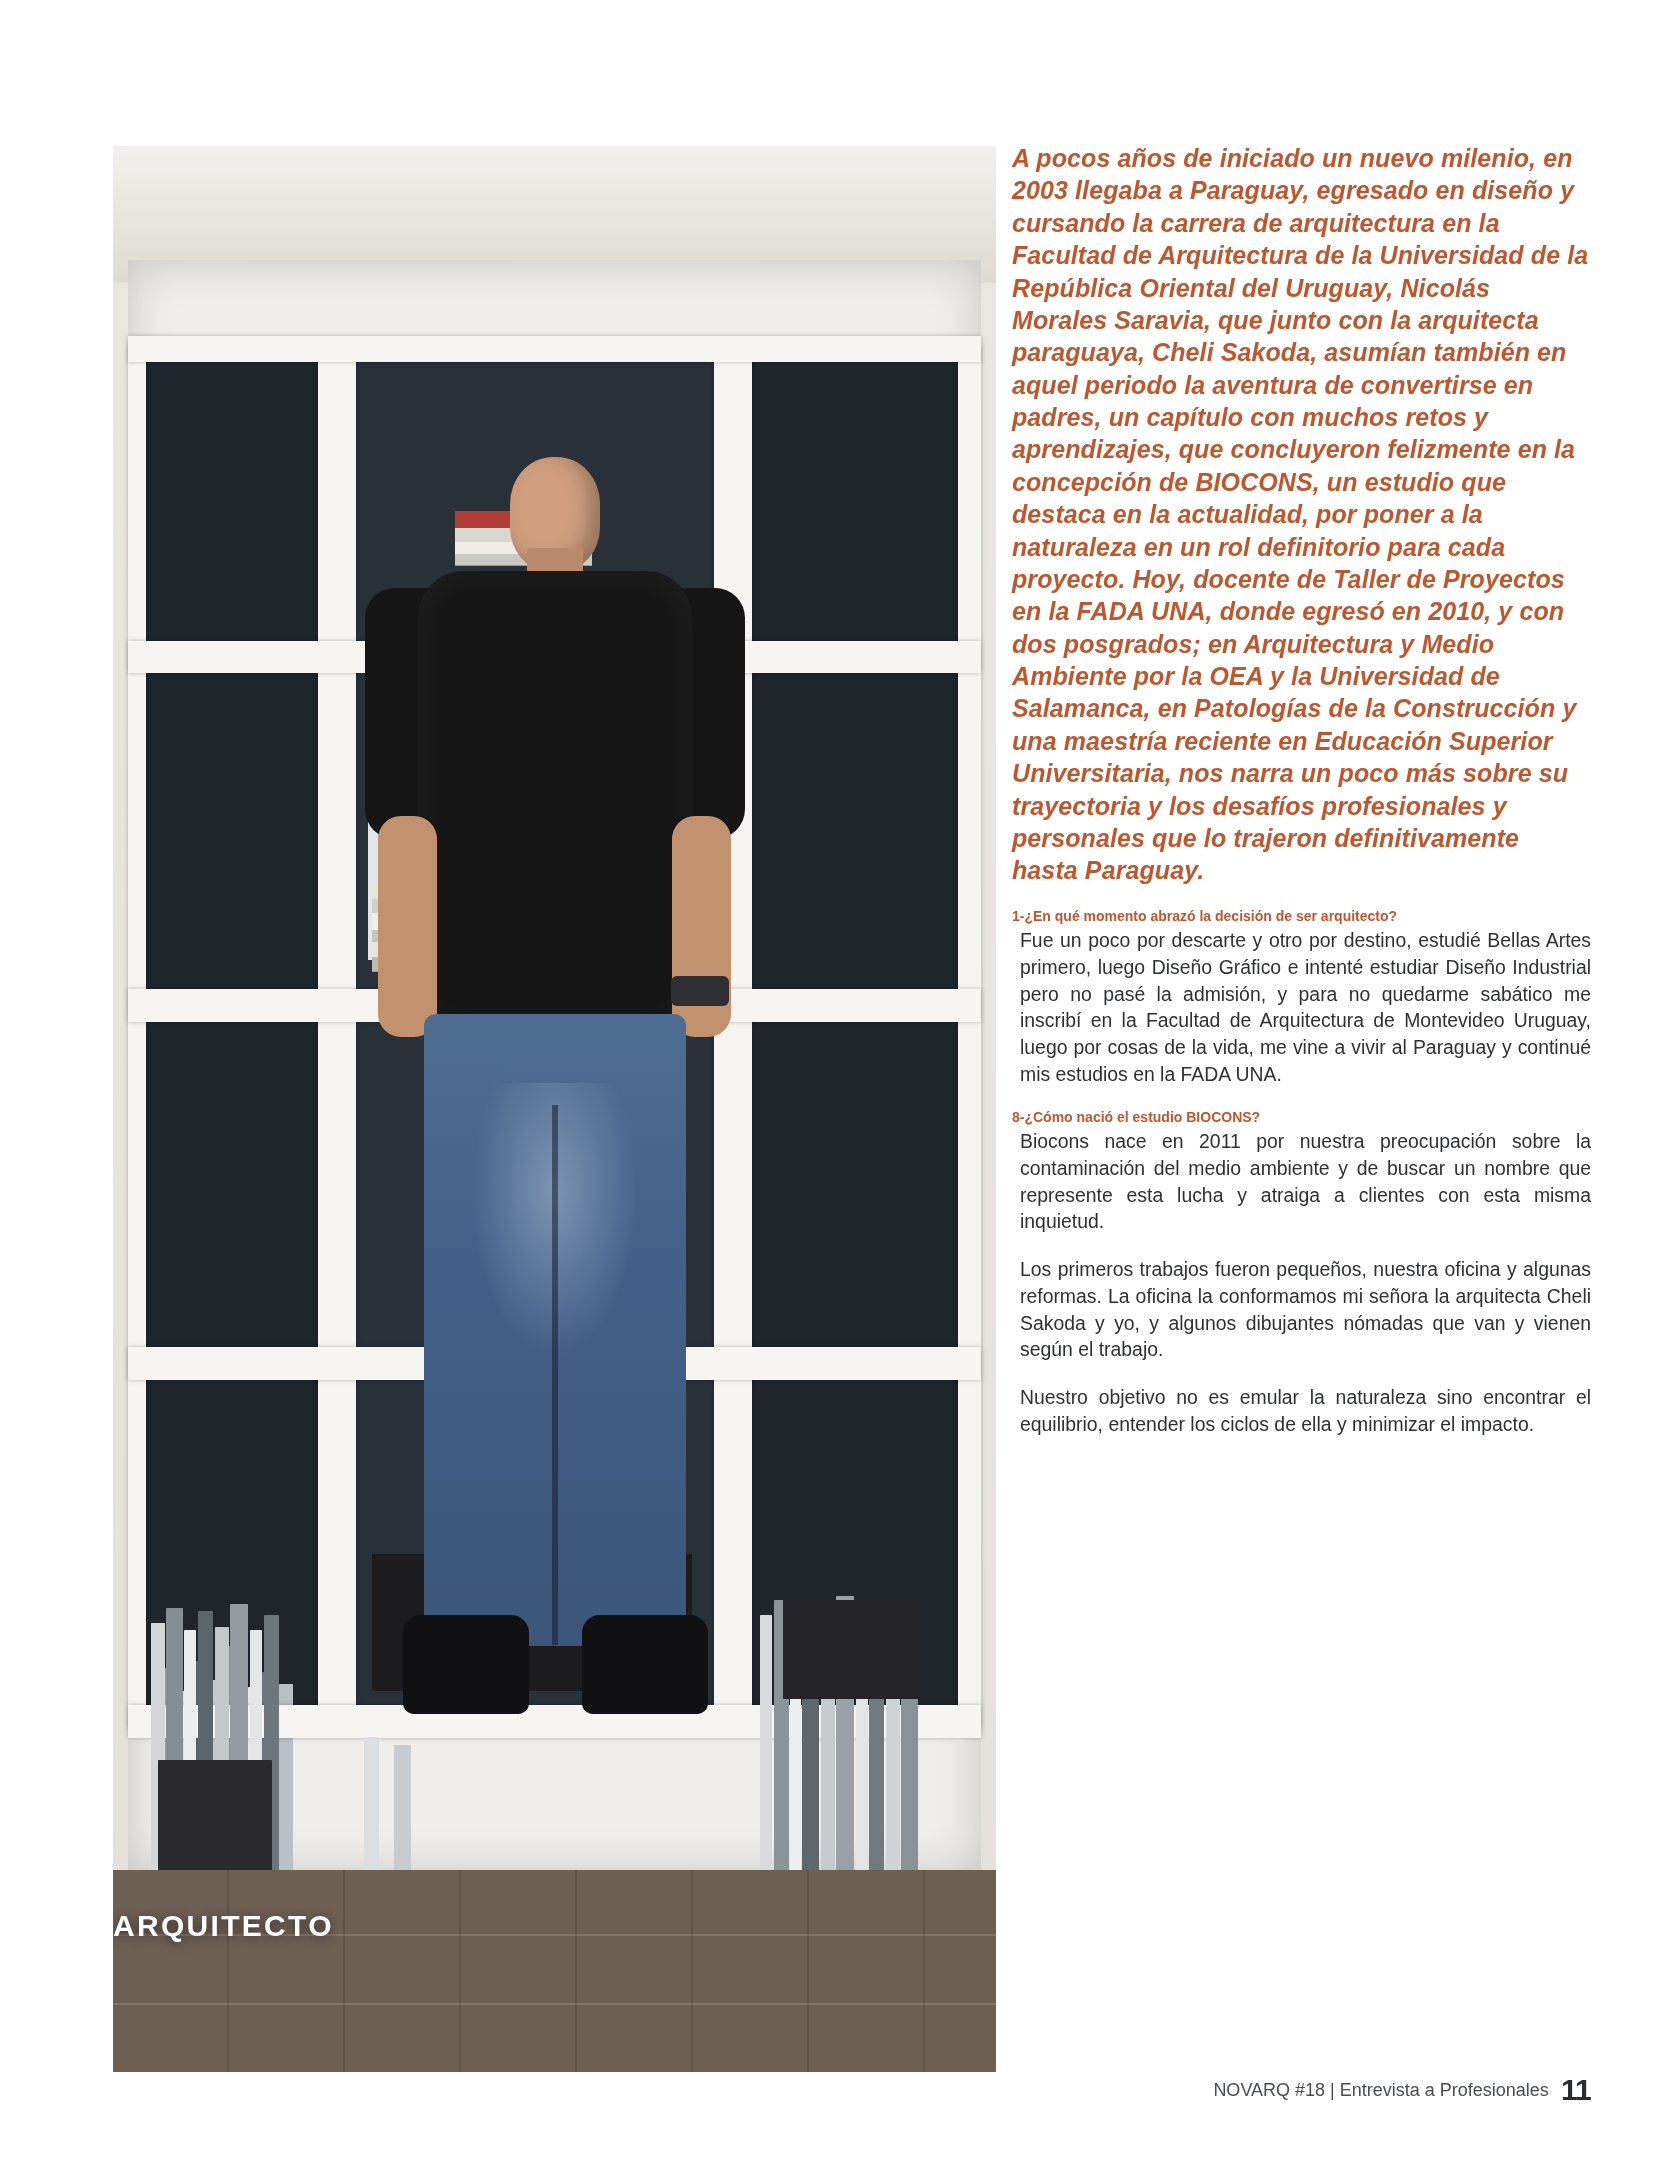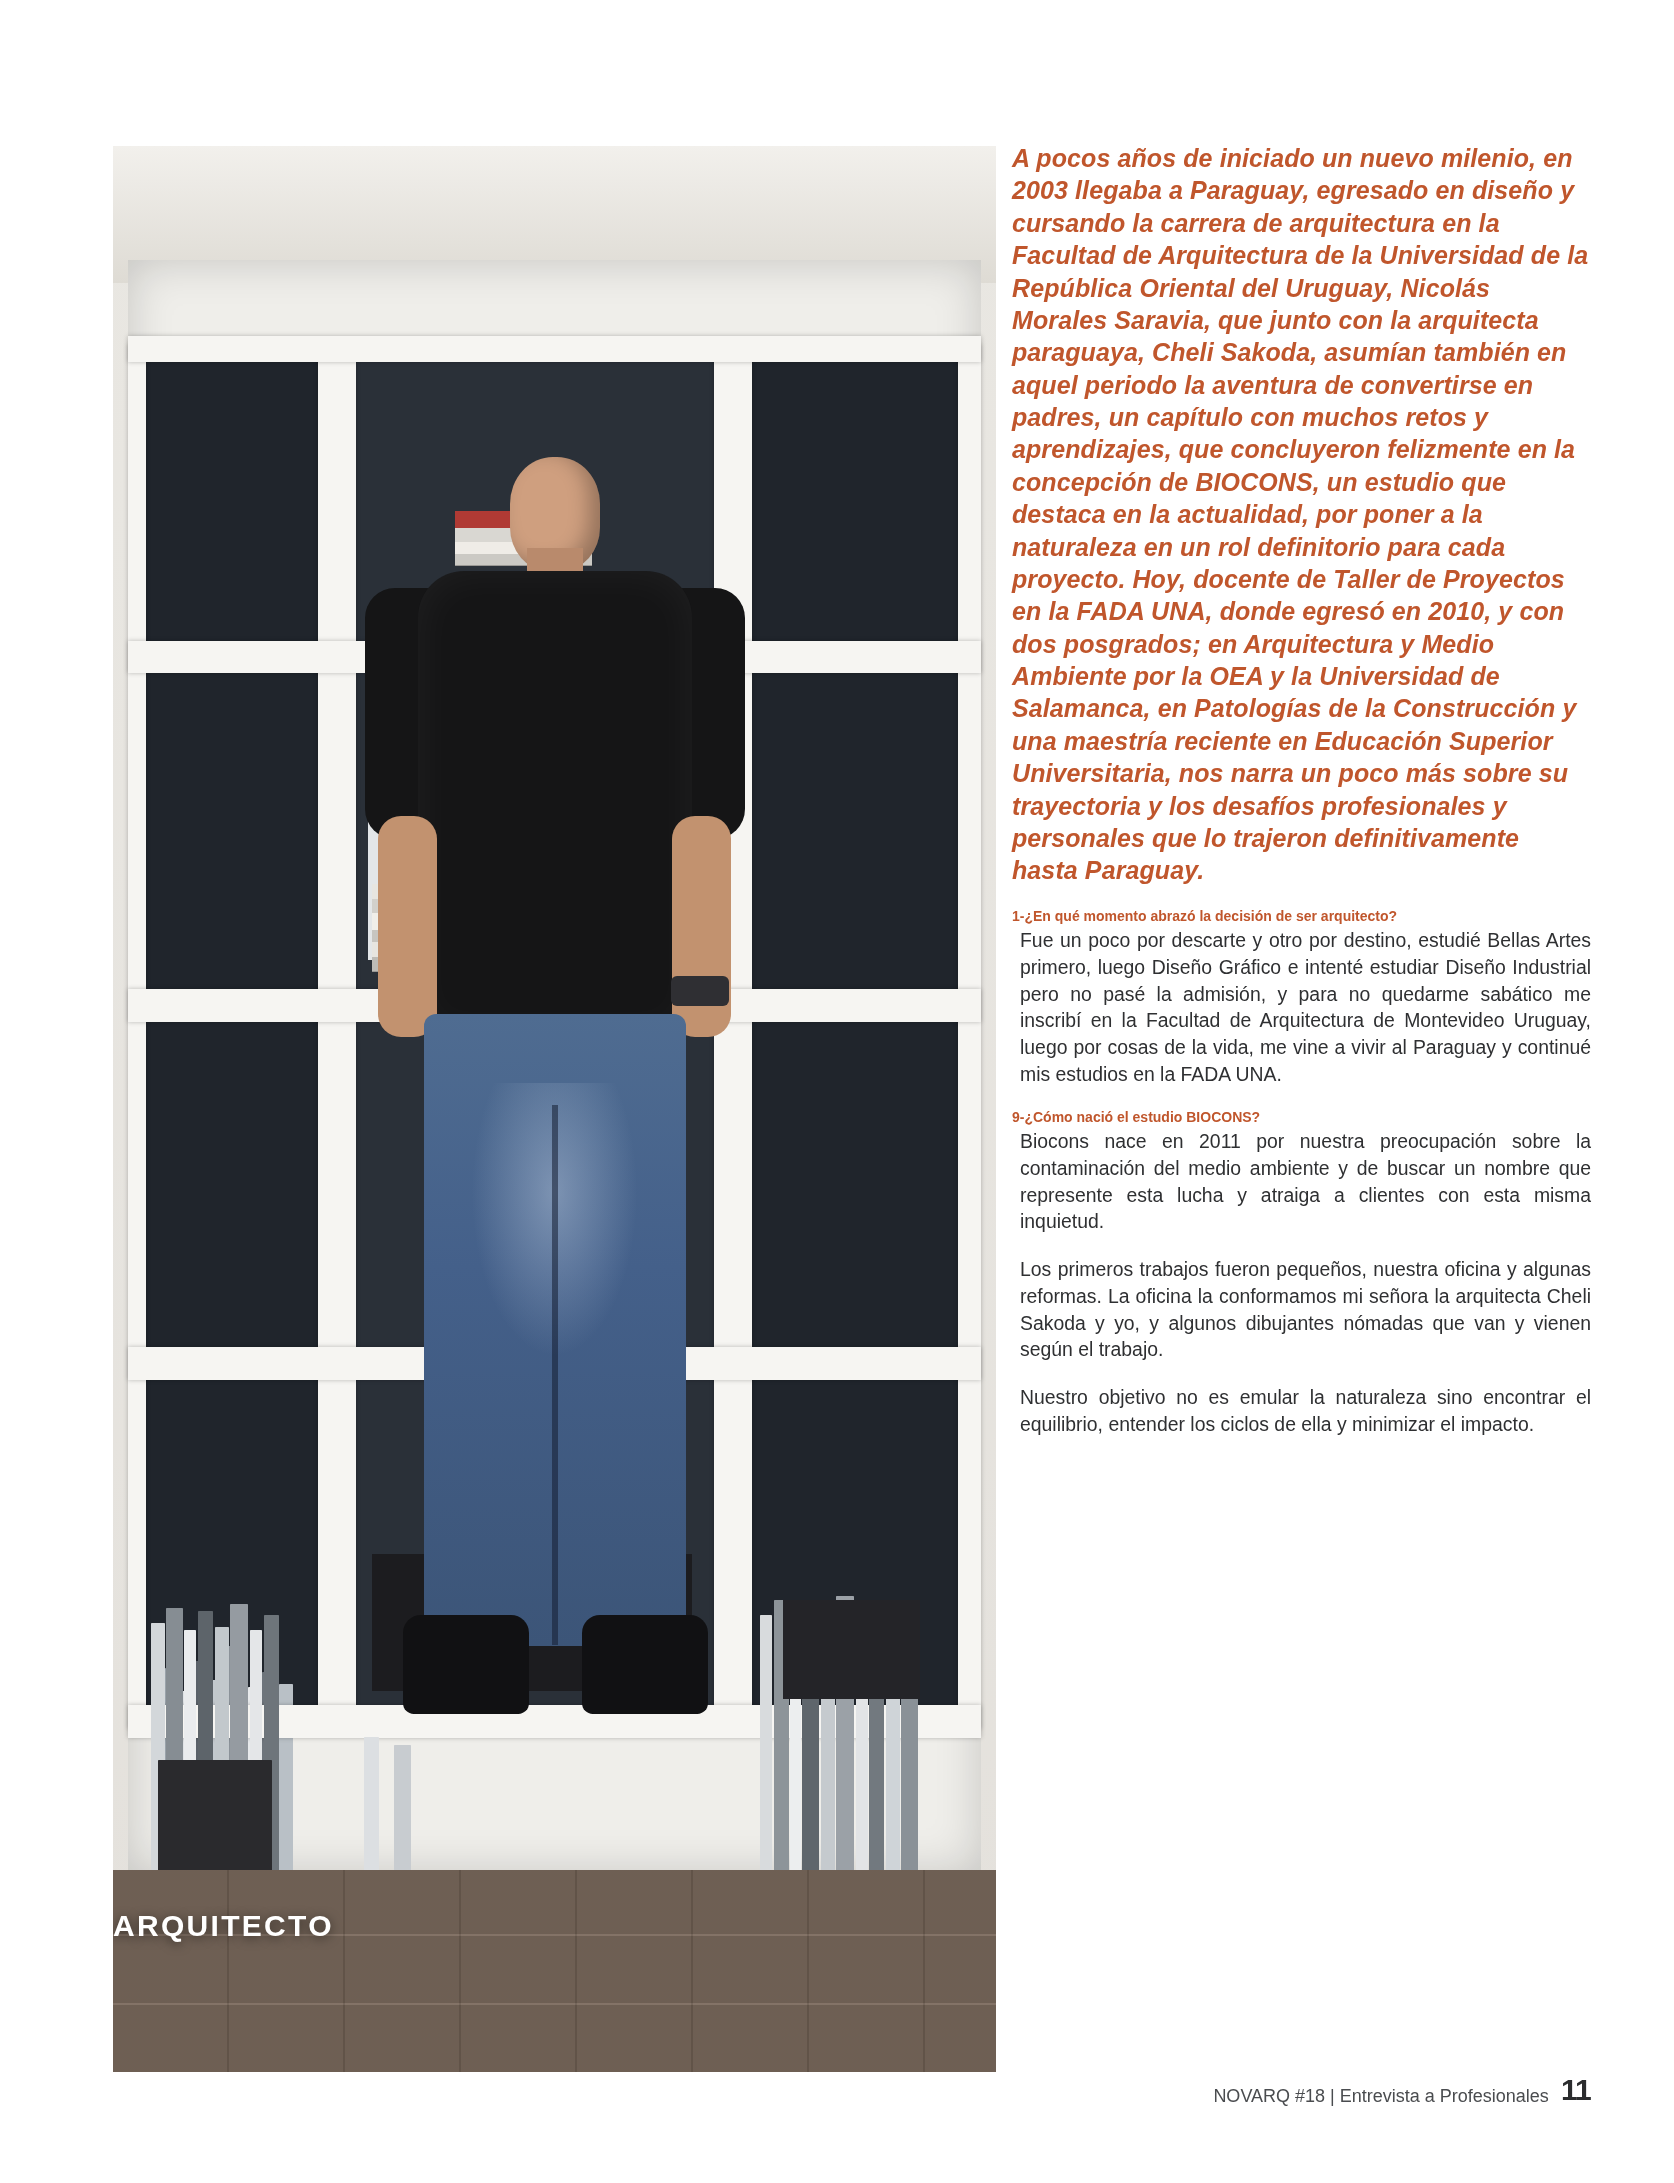--- a/index.html
+++ b/index.html
@@ -257,21 +257,21 @@
     line-height: 1.38;
     text-align: justify;
     margin: 0 0 21px 8px;
   }
 
   .footer {
     position: absolute;
     right: 84px;
     bottom: 76px;
     display: flex;
-    align-items: flex-end;
+    align-items: center;
     gap: 12px;
     color: #4a4c4f;
     font-size: 18px;
   }
   .footer .pagenum {
     color: #2b2c2e;
     font-size: 30px;
     font-weight: 700;
     letter-spacing: -0.8px;
   }
@@ -386,21 +386,21 @@
     <div class="photo-subtitle">ARQUITECTO</div>
   </div>
 
   <div class="column">
 
     <p class="lead">A pocos años de iniciado un nuevo milenio, en 2003 llegaba a Paraguay, egresado en diseño y cursando la carrera de arquitectura en la Facultad de Arquitectura de la Universidad de la República Oriental del Uruguay, Nicolás Morales Saravia, que junto con la arquitecta paraguaya, Cheli Sakoda, asumían también en aquel periodo la aventura de convertirse en padres, un capítulo con muchos retos y aprendizajes, que concluyeron felizmente en la concepción de BIOCONS, un estudio que destaca en la actualidad, por poner a la naturaleza en un rol definitorio para cada proyecto. Hoy, docente de Taller de Proyectos en la FADA UNA, donde egresó en 2010, y con dos posgrados; en Arquitectura y Medio Ambiente por la OEA y la Universidad de Salamanca, en Patologías de la Construcción y una maestría reciente en Educación Superior Universitaria, nos narra un poco más sobre su trayectoria y los desafíos profesionales y personales que lo trajeron definitivamente hasta Paraguay.</p>
 
     <p class="q">1-¿En qué momento abrazó la decisión de ser arquitecto?</p>
     <p class="body-p">Fue un poco por descarte y otro por destino, estudié Bellas Artes primero, luego Diseño Gráfico e intenté estudiar Diseño Industrial pero no pasé la admisión, y para no quedarme sabático me inscribí en la Facultad de Arquitectura de Montevideo Uruguay, luego por cosas de la vida, me vine a vivir al Paraguay y continué mis estudios en la FADA UNA.</p>
 
-    <p class="q">9-¿Cómo nació el estudio BIOCONS?</p>
+    <p class="q">8-¿Cómo nació el estudio BIOCONS?</p>
     <p class="body-p">Biocons nace en 2011 por nuestra preocupación sobre la contaminación del medio ambiente y de buscar un nombre que represente esta lucha y atraiga a clientes con esta misma inquietud.</p>
     <p class="body-p">Los primeros trabajos fueron pequeños, nuestra oficina y algunas reformas. La oficina la conformamos mi señora la arquitecta Cheli Sakoda y yo, y algunos dibujantes nómadas que van y vienen según el trabajo.</p>
     <p class="body-p">Nuestro objetivo no es emular la naturaleza sino encontrar el equilibrio, entender los ciclos de ella y minimizar el impacto.</p>
 
   </div>
 
   <div class="footer">
     <span>NOVARQ #18 | Entrevista a Profesionales</span>
     <span class="pagenum">11</span>
   </div>

